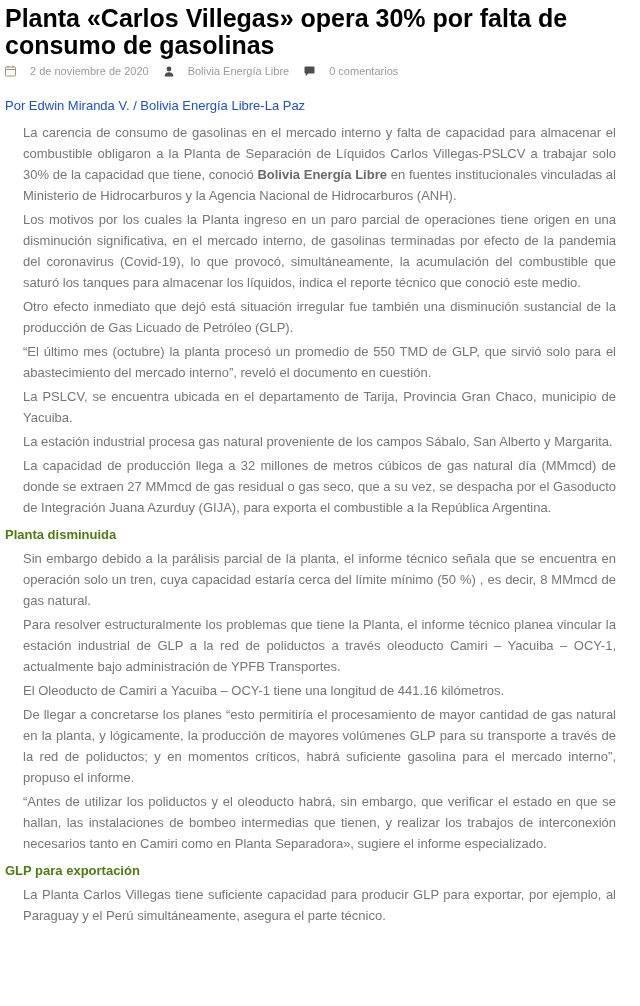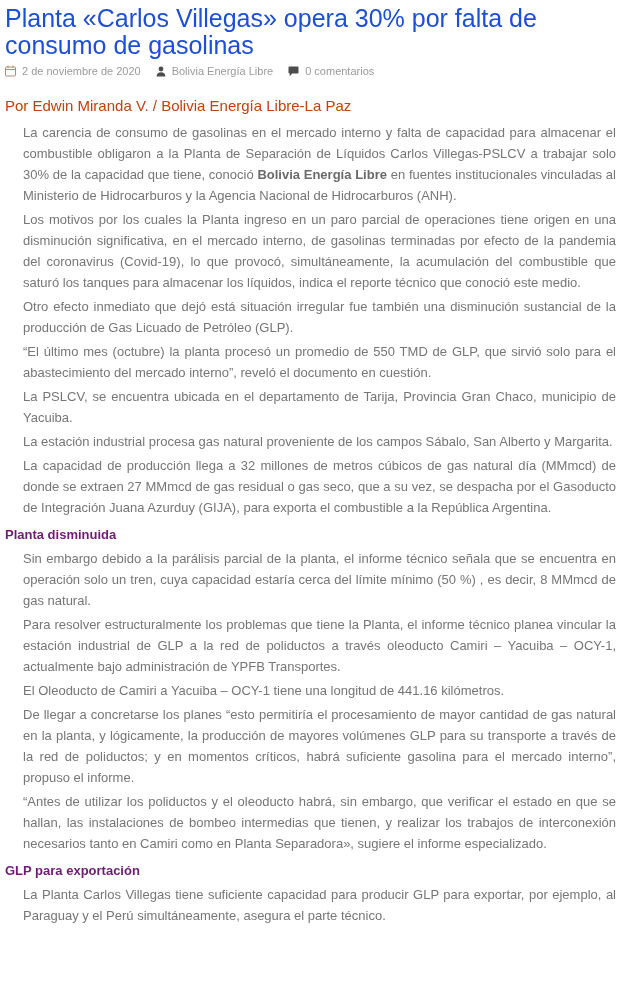--- a/index.html
+++ b/index.html
@@ -7,67 +7,67 @@
   body {
     width: 640px;
     font-family: "Liberation Sans", "DejaVu Sans", sans-serif;
     -webkit-font-smoothing: antialiased;
   }
   .article { padding: 5px 6px 12px 5px; }
 
   .title {
     font-size: 25px;
     line-height: 27px;
-    font-weight: 400;
-    color: #1d4ed8;
+    font-weight: 700;
+    color: #000000;
   }
 
   .meta {
     margin-top: 5px;
     display: flex;
     align-items: center;
     gap: 15px;
     font-size: 11px;
     line-height: 14px;
     color: #9a9a9a;
   }
   .meta-item {
     display: inline-flex;
     align-items: center;
-    gap: 6px;
+    gap: 14px;
     color: #9a9a9a;
     cursor: pointer;
     white-space: nowrap;
   }
   .meta-item svg { display: block; flex: 0 0 auto; }
 
   .byline {
     margin: 17px 0 6px 0;
-    font-size: 15px;
+    font-size: 13px;
     line-height: 21px;
-    color: #c2410c;
+    color: #1d4ed8;
   }
 
   .body-p {
     font-size: 13px;
     line-height: 21px;
     color: #767676;
     text-align: justify;
     margin: 3px 18px;
   }
   .body-p strong {
     font-weight: 700;
     color: #6a6a6a;
   }
 
   .subhead {
     font-size: 13px;
     line-height: 21px;
     font-weight: 700;
-    color: #701a75;
+    color: #4d7c0f;
     margin: 6px 0 3px 0;
   }
 </style>
 </head>
 <body>
 
 <main class="article">
 
   <h1 class="title">Planta «Carlos Villegas» opera 30% por falta de consumo de gasolinas</h1>
 

